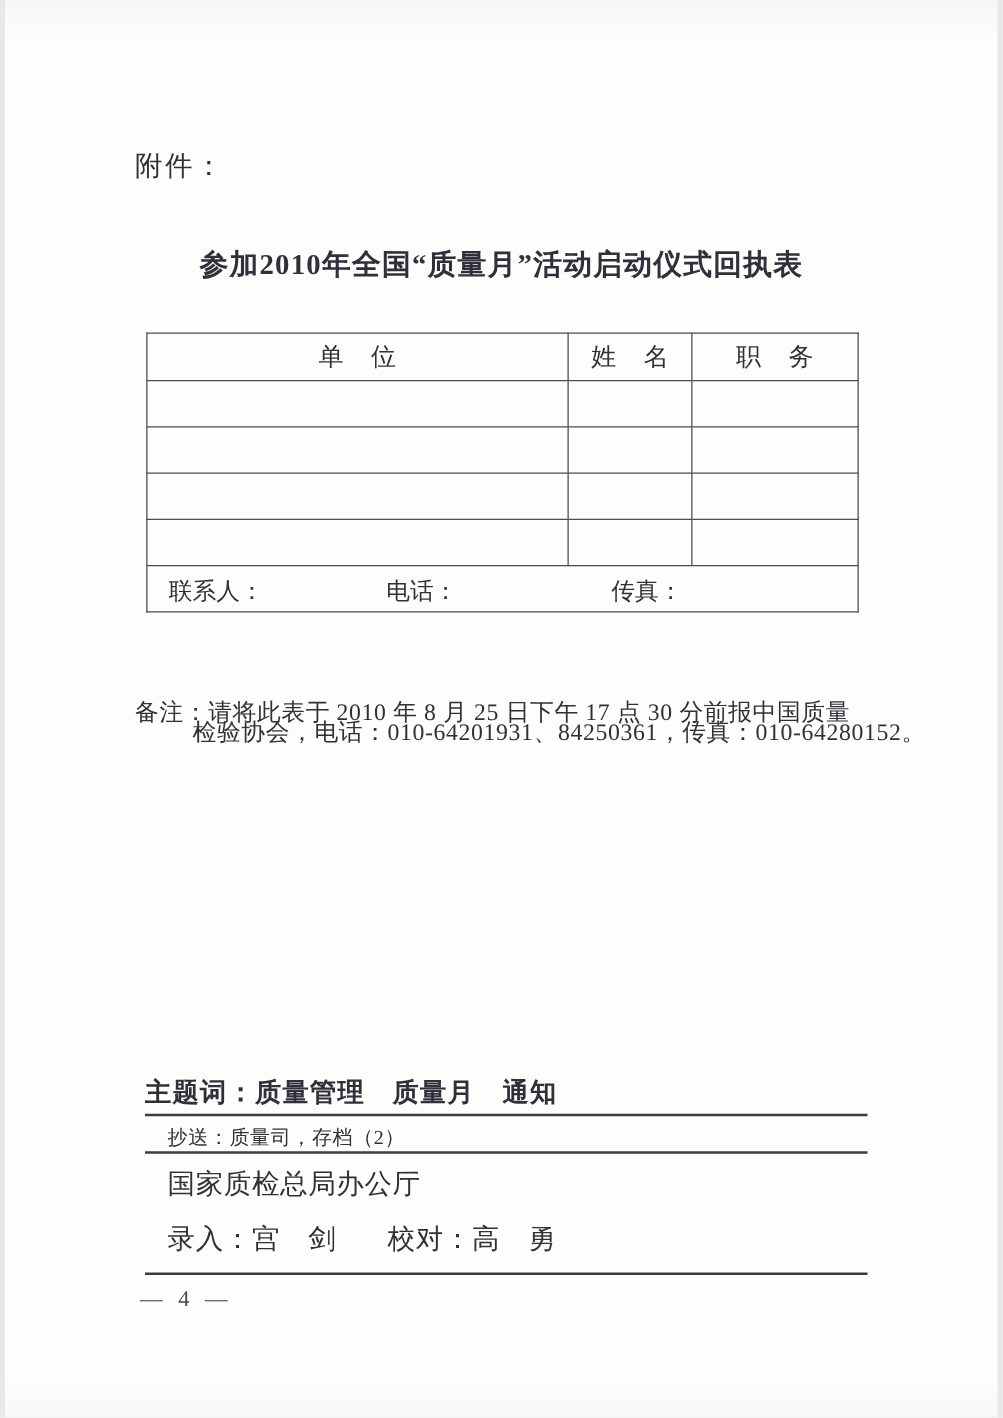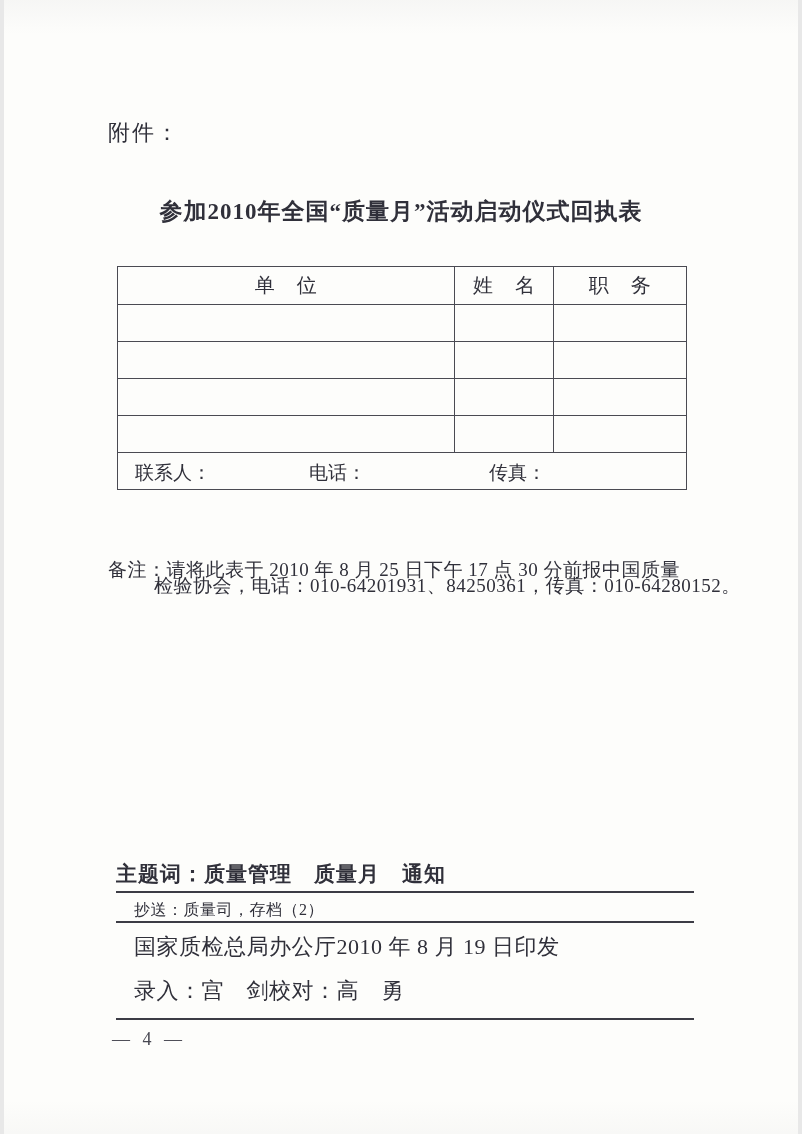--- a/index.html
+++ b/index.html
@@ -115,21 +115,21 @@
     padding: 7px 0 0 18px;
     letter-spacing: 0.5px;
   }
   .print-row, .entry-row {
     display: flex;
     justify-content: flex-start;
     font-size: 22px;
     padding: 9px 6px 2px 18px;
     letter-spacing: 0.5px;
   }
-  .entry-row { padding-top: 12px; padding-bottom: 12px; }
+  .entry-row { padding-top: 12px; padding-bottom: 12px; gap: 41px; }
 
   .page-number {
     position: absolute;
     left: 108px;
     top: 1029px;
     font-size: 18px;
     letter-spacing: 4px;
     color: #484852;
   }
 </style>
@@ -189,21 +189,20 @@
   <div class="note-line1">备注：请将此表于 2010 年 8 月 25 日下午 17 点 30 分前报中国质量</div>
   <div class="note-line2">检验协会，电话：010-64201931、84250361，传真：010-64280152。</div>
 
   <div class="colophon">
     <div class="subject-row">主题词：质量管理　质量月　通知</div>
     <hr class="rule">
     <div class="cc-row">抄送：质量司，存档（2）</div>
     <hr class="rule">
     <div class="print-row">
       <span>国家质检总局办公厅</span>
-      <span>2010 年 8 月 19 日印发</span>
     </div>
     <div class="entry-row">
       <span>录入：宫　剑</span>
       <span>校对：高　勇</span>
     </div>
     <hr class="rule">
   </div>
 
   <div class="page-number">— 4 —</div>
 

